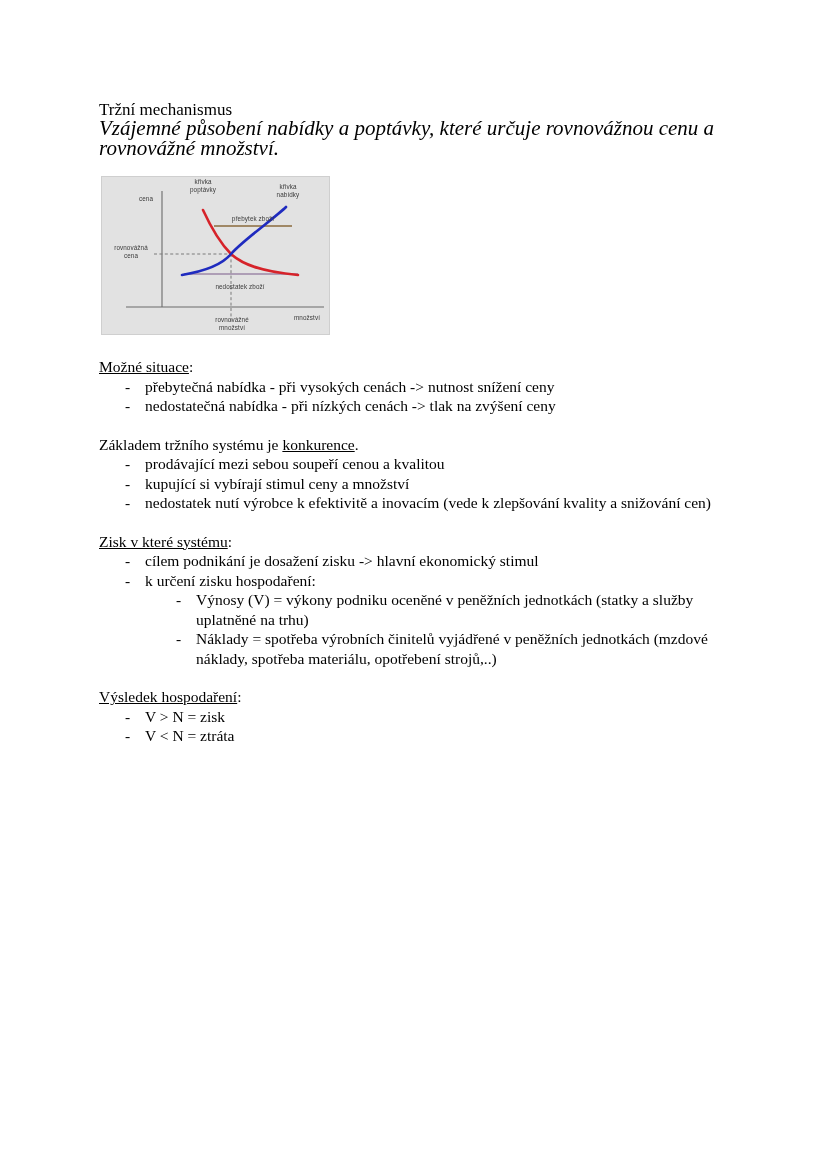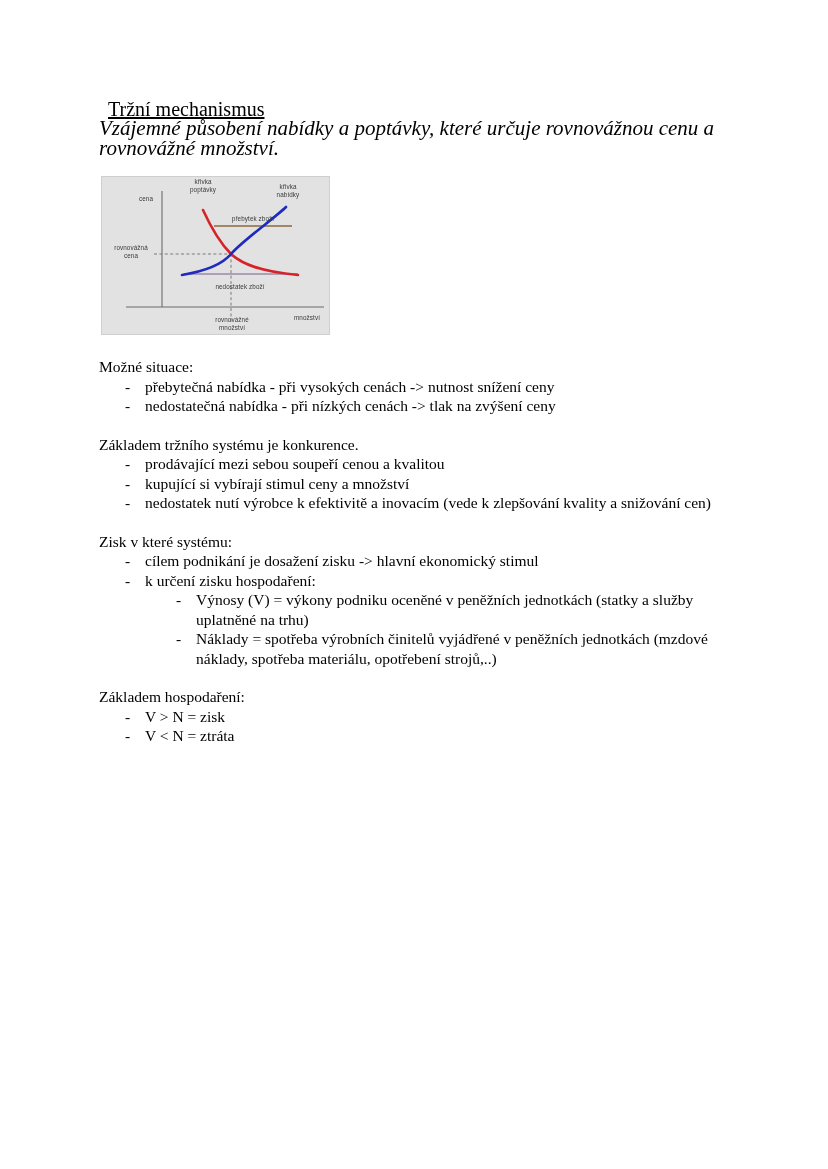--- a/index.html
+++ b/index.html
@@ -27,39 +27,37 @@
     position: absolute;
     left: 99px;
     top: 100px;
     width: 640px;
   }
 
   
   .block { margin: 0 0 0 0; }
 
   .heading {
-    font-size: 20px;
+    font-size: 17px;
     line-height: 19px;
-    text-decoration: underline;
     text-underline-offset: 1px;
     white-space: pre-wrap;
-    margin-left: 9px;
   }
   .subtitle-italic {
     font-style: italic;
     font-size: 21px;
     line-height: 19.5px;
     white-space: pre-wrap;
   }
   .para {
     font-size: 15.5px;
     line-height: 19.5px;
     white-space: pre-wrap;
   }
-  .para .u { text-underline-offset: 1px; }
+  .para .u { text-decoration: underline; text-underline-offset: 1px; }
   .spacer-md { height: 19px; }
   .spacer-lg { height: 22px; }
 
   
   ul.dash-list {
     list-style: none;
     margin: 0;
     padding: 0;
   }
   ul.dash-list > li {
@@ -208,21 +206,21 @@
         <li>
             <span class="dash">-</span>
             <span class="txt">Náklady = spotřeba výrobních činitelů vyjádřené v peněžních jednotkách (mzdové náklady, spotřeba materiálu, opotřebení strojů,..)</span>
           </li>
       </ul>
     </div>
 
     <div class="spacer-md"></div>
 
     <div class="block">
-      <div class="para"><span class="u">Základem hospodaření</span><span>:</span></div>
+      <div class="para"><span class="u">Výsledek hospodaření</span><span>:</span></div>
       <ul class="dash-list">
         <li>
             <span class="dash">-</span>
             <span class="txt">V &gt; N = zisk</span>
           </li>
         <li>
             <span class="dash">-</span>
             <span class="txt">V &lt; N = ztráta</span>
           </li>
       </ul>

